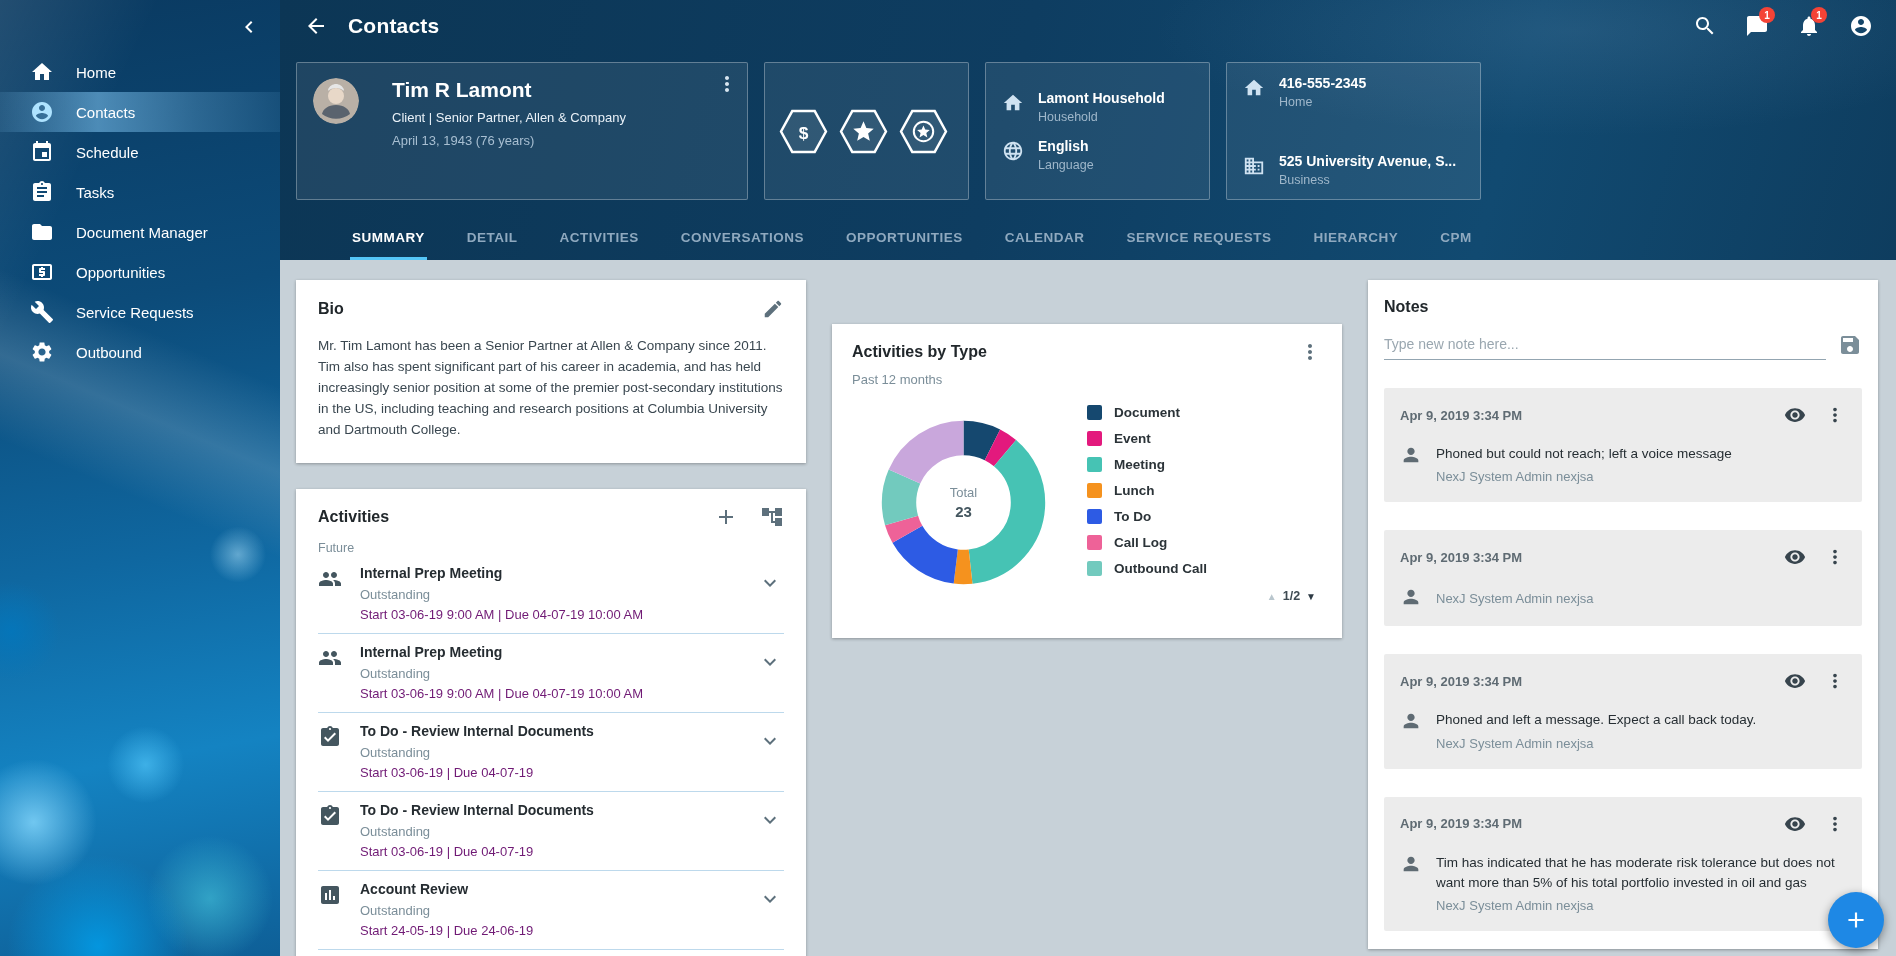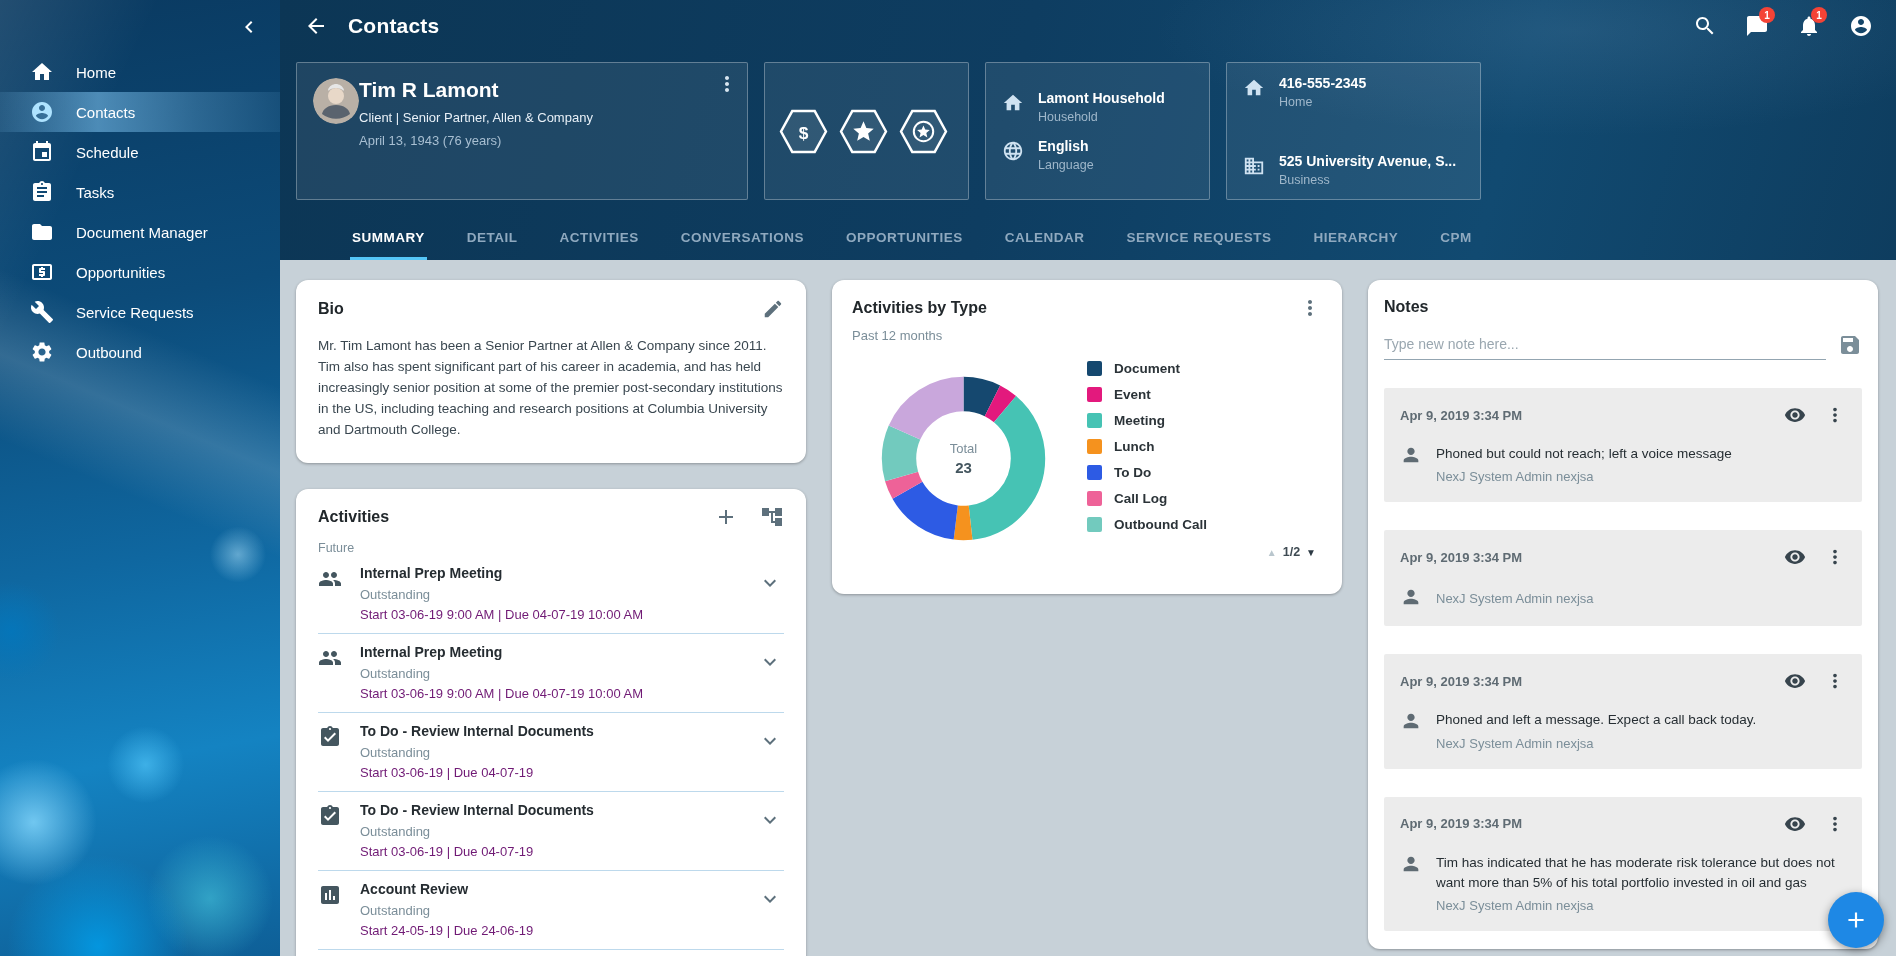--- a/index.html
+++ b/index.html
@@ -40,21 +40,21 @@
 .topbar-actions{margin-left:auto;display:flex;align-items:center;gap:10px;}
 .action-btn{position:relative;width:42px;height:42px;border:none;background:none;color:#fff;display:flex;align-items:center;justify-content:center;cursor:pointer;}
 .badge{position:absolute;top:2px;right:3px;min-width:16px;height:16px;border-radius:9px;background:var(--notification-badge);color:#fff;font-size:10px;font-weight:700;display:flex;align-items:center;justify-content:center;padding:0 4px;}
 .i{display:block;}
 .i svg{width:100%;height:100%;display:block;}
 .i24{width:24px;height:24px;}
 .i22{width:22px;height:22px;}
 
 .cards-row{display:flex;gap:16px;padding:10px 16px 16px;}
 .hcard{background:rgba(255,255,255,.08);border:1px solid rgba(255,255,255,.30);border-radius:2px;}
-.contact-card{width:452px;display:flex;gap:0;padding:15px 16px;position:relative;}
+.contact-card{width:452px;display:flex;gap:33px;padding:15px 16px;position:relative;}
 .contact-kebab{position:absolute;top:8px;right:6px;width:26px;height:26px;color:#d7e5f0;background:none;border:none;cursor:pointer;}
 .avatar{width:46px;height:46px;border-radius:50%;overflow:hidden;flex:0 0 46px;}
 .avatar svg{width:100%;height:100%;display:block;}
 .contact-name{font-size:21px;font-weight:700;}
 .contact-sub{font-size:13px;margin-top:8px;color:#e9f1f8;}
 .contact-birth{font-size:13px;margin-top:8px;color:#a8bfd2;}
 .badges-card{width:205px;display:flex;align-items:center;gap:11px;padding:0 14px;}
 .badge-hex{width:49px;height:45px;display:block;cursor:pointer;}
 .badge-hex svg{width:100%;height:100%;display:block;}
 .info-card{width:225px;display:flex;flex-direction:column;justify-content:center;gap:14px;padding:12px 16px;}
@@ -65,41 +65,41 @@
 .info-label{font-size:12.5px;color:#9fb7ca;margin-top:4px;}
 
 .tabs{display:flex;gap:38px;padding:0 16px 0 70px;}
 .tab{background:none;border:none;color:#8fa9bf;font-size:13.5px;font-weight:700;letter-spacing:.5px;padding:14px 2px 15px;position:relative;cursor:pointer;white-space:nowrap;}
 .tab.active{color:#fff;}
 .tab.active::after{content:"";position:absolute;left:0;right:0;bottom:0;height:3px;background:var(--tab-underline);}
 
 
 .content{flex:1;display:flex;gap:26px;padding:20px 18px 0 16px;overflow:hidden;}
 .col{flex:1;display:flex;flex-direction:column;gap:26px;min-width:0;}
-.card{background:#fff;border-radius:12px;box-shadow:0 1px 3px rgba(0,0,0,.3);}
+.card{background:#fff;border-radius:0;box-shadow:0 1px 3px rgba(0,0,0,.3);}
 .card-head{display:flex;align-items:center;}
 .card-title{font-size:16px;font-weight:700;color:#21272b;}
 .icon-btn{background:none;border:none;cursor:pointer;color:#5d707c;display:flex;align-items:center;justify-content:center;padding:0;}
 
 .bio-card{padding:18px 22px 22px;}
 .bio-text{margin-top:16px;font-size:13.5px;line-height:1.55;color:#3a4750;}
 
 .activities-card{padding:16px 22px 2px;}
 .act-actions{margin-left:auto;display:flex;gap:22px;}
 .group-label{font-size:12.5px;color:#7b8e99;margin-top:12px;}
 .act-item{display:flex;gap:18px;padding:10px 0 11px;border-bottom:1px solid #bdd9ec;position:relative;}
 .act-icon{width:24px;height:24px;color:#44565f;flex:0 0 24px;margin-top:2px;}
 .act-title{font-size:14px;font-weight:700;color:#252c31;line-height:17px;}
 .act-status{font-size:13px;color:#7b8e99;margin-top:5px;}
 .act-dates{font-size:13px;color:#701a75;margin-top:5px;}
 .act-chevron{position:absolute;right:2px;top:16px;width:24px;height:24px;color:#5d707c;background:none;border:none;cursor:pointer;}
 .act-footer{display:flex;justify-content:space-between;padding:15px 0 13px;}
 .link-btn{background:none;border:none;color:var(--link);font-size:13.5px;font-weight:700;letter-spacing:.4px;cursor:pointer;}
 
-.chart-card{padding:16px 20px;height:314px;flex:0 0 auto;}
+.chart-card{padding:16px 20px;height:314px;flex:0 0 auto;margin-top:44px;}
 .chart-sub{font-size:13px;color:#7b8e99;margin-top:8px;}
 .chart-body{display:flex;margin-top:8px;}
 .donut-wrap{position:relative;width:215px;height:215px;margin-left:4px;flex:0 0 215px;}
 .donut-wrap svg{width:100%;height:100%;display:block;}
 .donut-center{position:absolute;inset:0;display:flex;flex-direction:column;align-items:center;justify-content:center;gap:3px;pointer-events:none;}
 .donut-total-label{font-size:13px;color:#7b8e99;}
 .donut-total{font-size:15px;font-weight:700;color:#44565f;}
 .legend{flex:1;padding:4px 6px 0 16px;display:flex;flex-direction:column;}
 .legend-row{display:flex;align-items:flex-start;gap:12px;padding:5.5px 0;cursor:pointer;}
 .swatch{width:15px;height:15px;border-radius:2px;flex:0 0 15px;}

